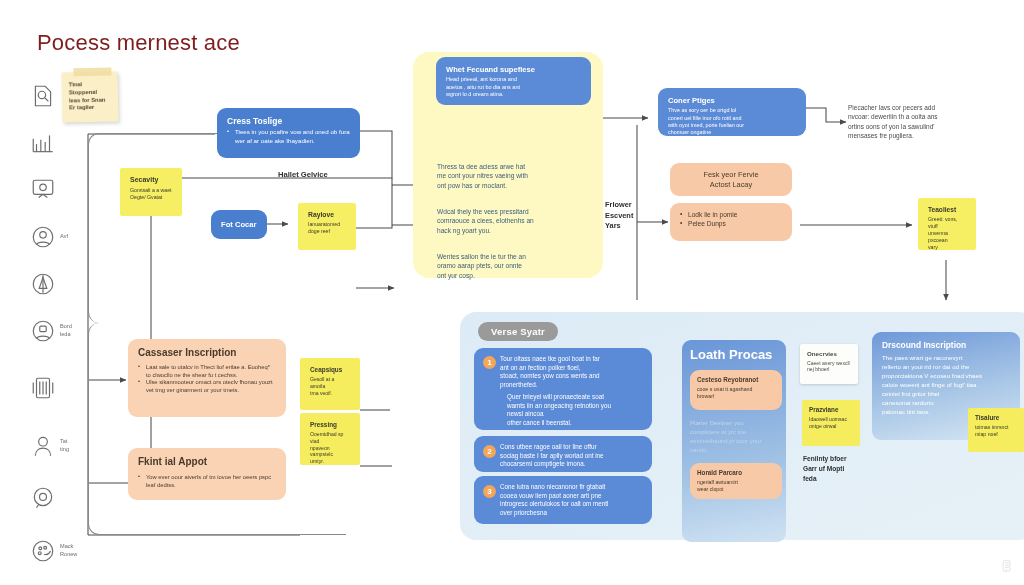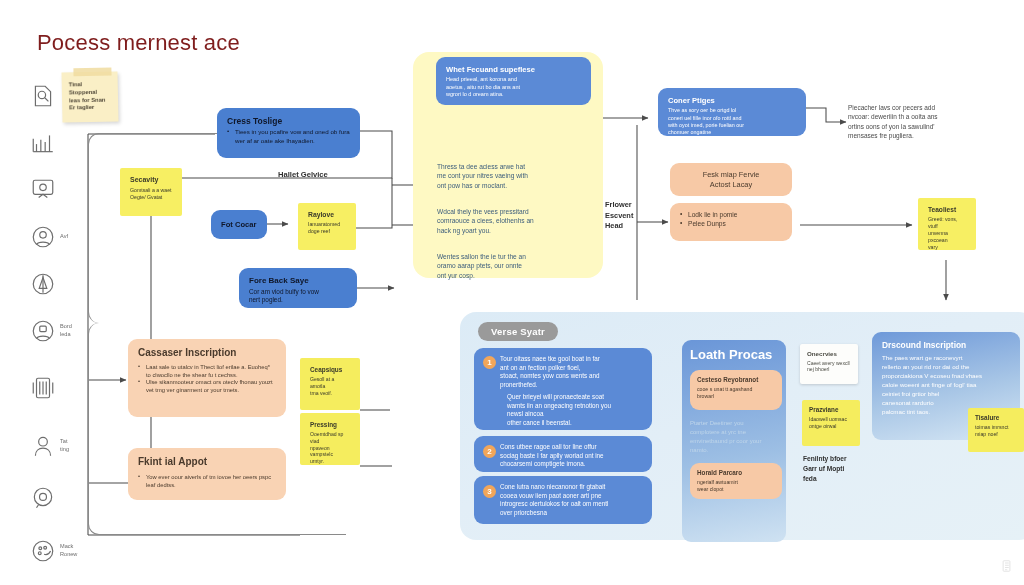--- a/index.html
+++ b/index.html
@@ -42,21 +42,21 @@
     padding: 8px 10px; overflow: hidden;
   }
   .box .bx-title { font-weight: 700; line-height: 1.22; margin-bottom: 2px; }
   .box .bx-body  { line-height: 1.35; }
   .box ul { list-style: none; }
   .box ul li { position: relative; padding-left: 8px; line-height: 1.32; }
   .box ul li::before {
     content: "\2022"; position: absolute; left: 0; top: -1px;
   }
 
-  .blue      { background: #4a7fd0; color: #0f172a; }
+  .blue      { background: #4a7fd0; color: #ffffff; }
   .blue-soft { background: #5b8ad6; color: #ffffff; }
   .yellow    { background: #f7ef63; color: #3a3a2a; border-radius: 2px; }
   .yellow2   { background: #f5ed5e; color: #3a3a2a; border-radius: 2px; }
   .peach     { background: #f7c9a6; color: #4a3a2c; }
   .peach-lt  { background: #f9d3b4; color: #4a3a2c; }
   .white-note{ background: #fdfdfb; color: #4a4a42; border-radius: 2px;
                box-shadow: 0 1px 3px rgba(0,0,0,.16); }
 
   .panel-blue {
     position: absolute; background: #fef9c3; border-radius: 16px;
@@ -305,25 +305,20 @@
   <div class="box blue" style="left:211px; top:210px; width:56px; height:29px; display:flex; align-items:center;">
     <div class="bx-title bt" style="font-size:7.6px; margin:0;">Fot Cocar</div>
   </div>
 
   <div class="box yellow" style="left:298px; top:203px; width:58px; height:47px;">
     <div class="bx-title bt" style="font-size:6.8px;">Raylove</div>
     <div class="bx-body bt" style="font-size:5.2px; white-space:pre-line;">Ianuaratomed
 doge reef</div>
   </div>
 
-  <div class="box blue" style="left:239px; top:268px; width:118px; height:40px;">
-    <div class="bx-title bt" style="font-size:8px;">Fore Back Saye</div>
-    <div class="bx-body bt" style="font-size:6.4px; white-space:pre-line;">Cor am viod bulfy fo vow
-nert pogled.</div>
-  </div>
 
   <div class="panel-blue" style="left:413px; top:52px; width:190px; height:226px;">
     <div class="box blue-soft" style="left:23px; top:5px; width:155px; height:48px;">
       <div class="bx-title bt" style="font-size:7.6px;">Whet Fecuand supeflese</div>
       <div class="bx-body bt" style="font-size:5.5px; white-space:pre-line;">Head prieeal, ant korona and
 aoetus , aitu rut bo dia ans ant
 wgrori lo d oream atina.</div>
     </div>
     <div class="free-text bt" style="left:24px; top:110px; width:156px; font-size:6.6px; line-height:1.42; color:#3d5e7c;">Thress ta dee aciess arwe hat
 me cont your nitres vaeing with
@@ -331,38 +326,38 @@
     <div class="free-text bt" style="left:24px; top:155px; width:156px; font-size:6.6px; line-height:1.42; color:#3d5e7c;">Wdcal thely the vees pressitard
 comraouce a ciees, elothenhs an
 hack ng yoart you.</div>
     <div class="free-text bt" style="left:24px; top:200px; width:156px; font-size:6.6px; line-height:1.42; color:#3d5e7c;">Wentes sallon the  ie tur the an
 oramo aarap ptets, our onnte
 ont yur cosp.</div>
   </div>
 
   <div class="edge-label bt" style="left:605px; top:200px; font-size:7.4px; line-height:1.42;">Frlower
 Escvent
-Head</div>
+Yars</div>
 
   <div class="box blue-soft" style="left:658px; top:88px; width:148px; height:48px;">
     <div class="bx-title bt" style="font-size:7.6px;">Coner Ptiges</div>
     <div class="bx-body bt" style="font-size:5.4px; white-space:pre-line;">Thve as sory oer be ortgd lol
 coneri uel fille inor ofo rottl and
 with oyot imed, porie fuelian our
 chomuer ongatine</div>
   </div>
 
   <div class="free-text bt" style="left:848px; top:103px; width:160px; font-size:6.5px; line-height:1.45;">Piecacher lavs cor pecers add
 nvcoar: deweriiin th a ooita ans
 ortins oons of yon la  sawulind'
 mensases fre pugliera.</div>
 
   <div class="box peach" style="left:670px; top:163px; width:122px; height:33px;
        display:flex; align-items:center; justify-content:center; text-align:center;">
-    <div class="bx-title bt" style="font-size:7.4px; margin:0; white-space:pre-line; font-weight:400;">Fesk miap Fervie
+    <div class="bx-title bt" style="font-size:7.4px; margin:0; white-space:pre-line; font-weight:400;">Fesk yeor Fervie
 Actost Lacay</div>
   </div>
 
   <div class="box peach" style="left:670px; top:203px; width:122px; height:38px;">
     <ul>
       <li class="bt" style="font-size:6.6px;">Lodk lie in pomie</li>
       <li class="bt" style="font-size:6.6px;">Pelee Dunps</li>
     </ul>
   </div>
 

